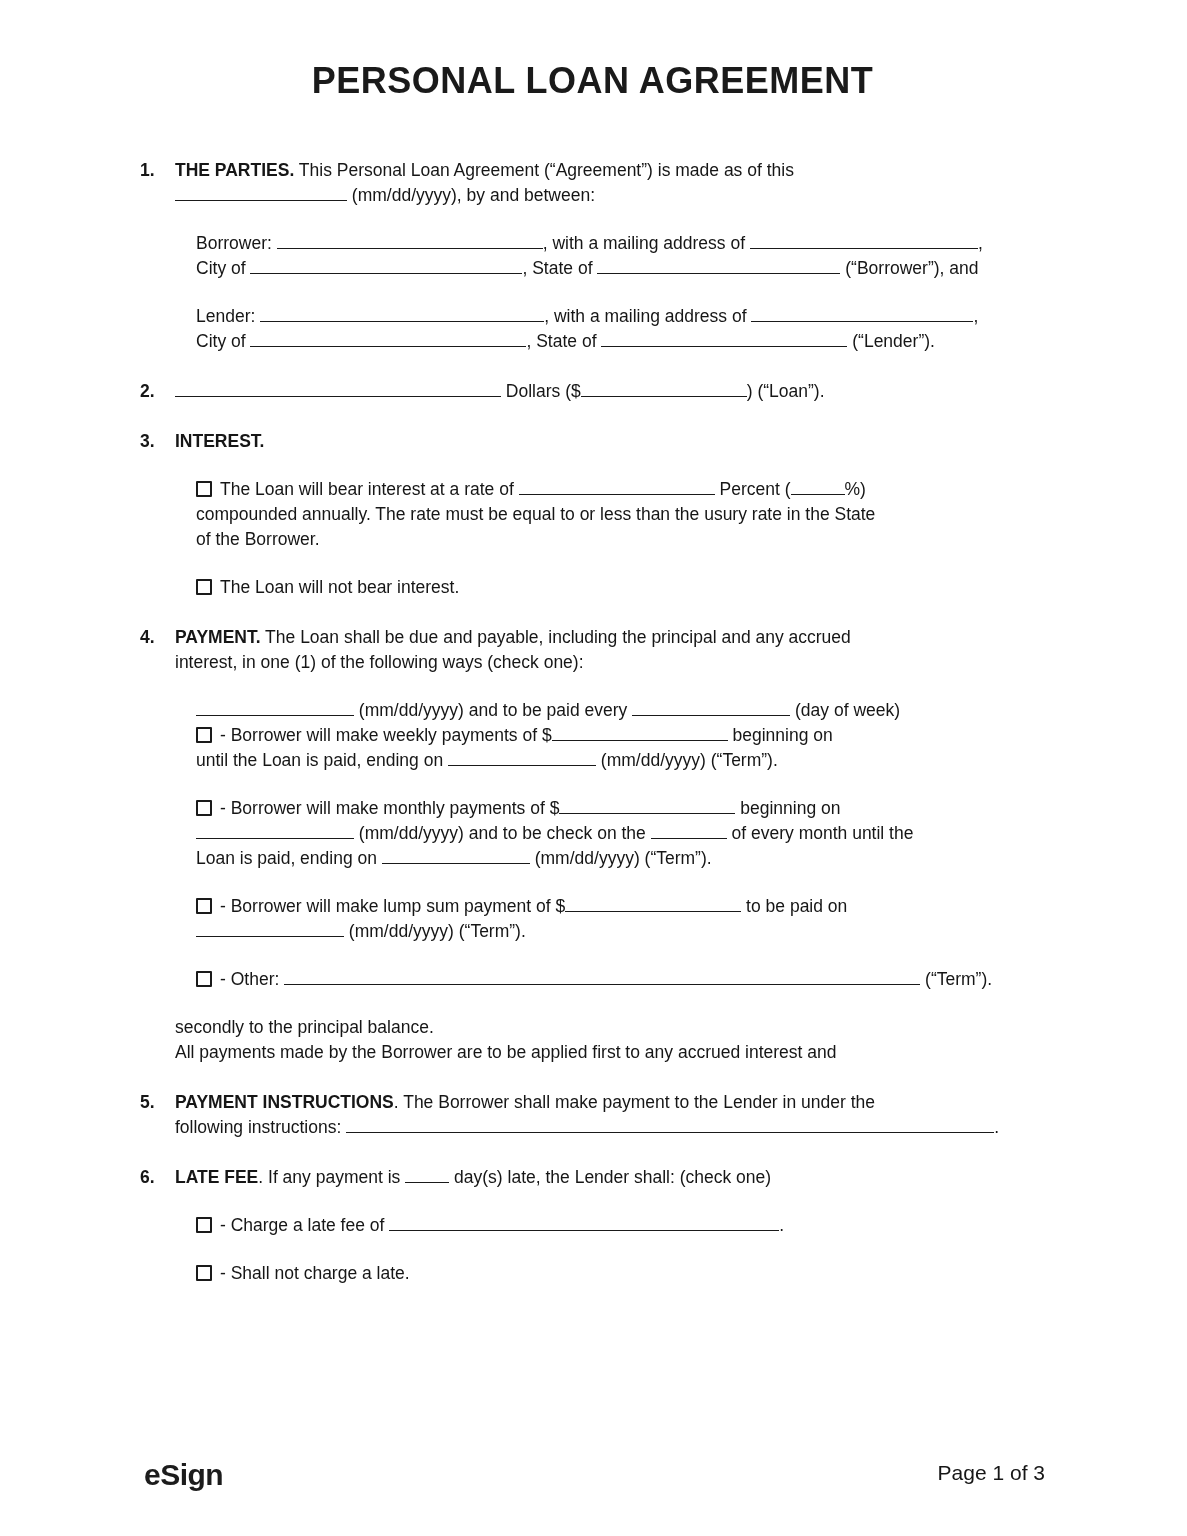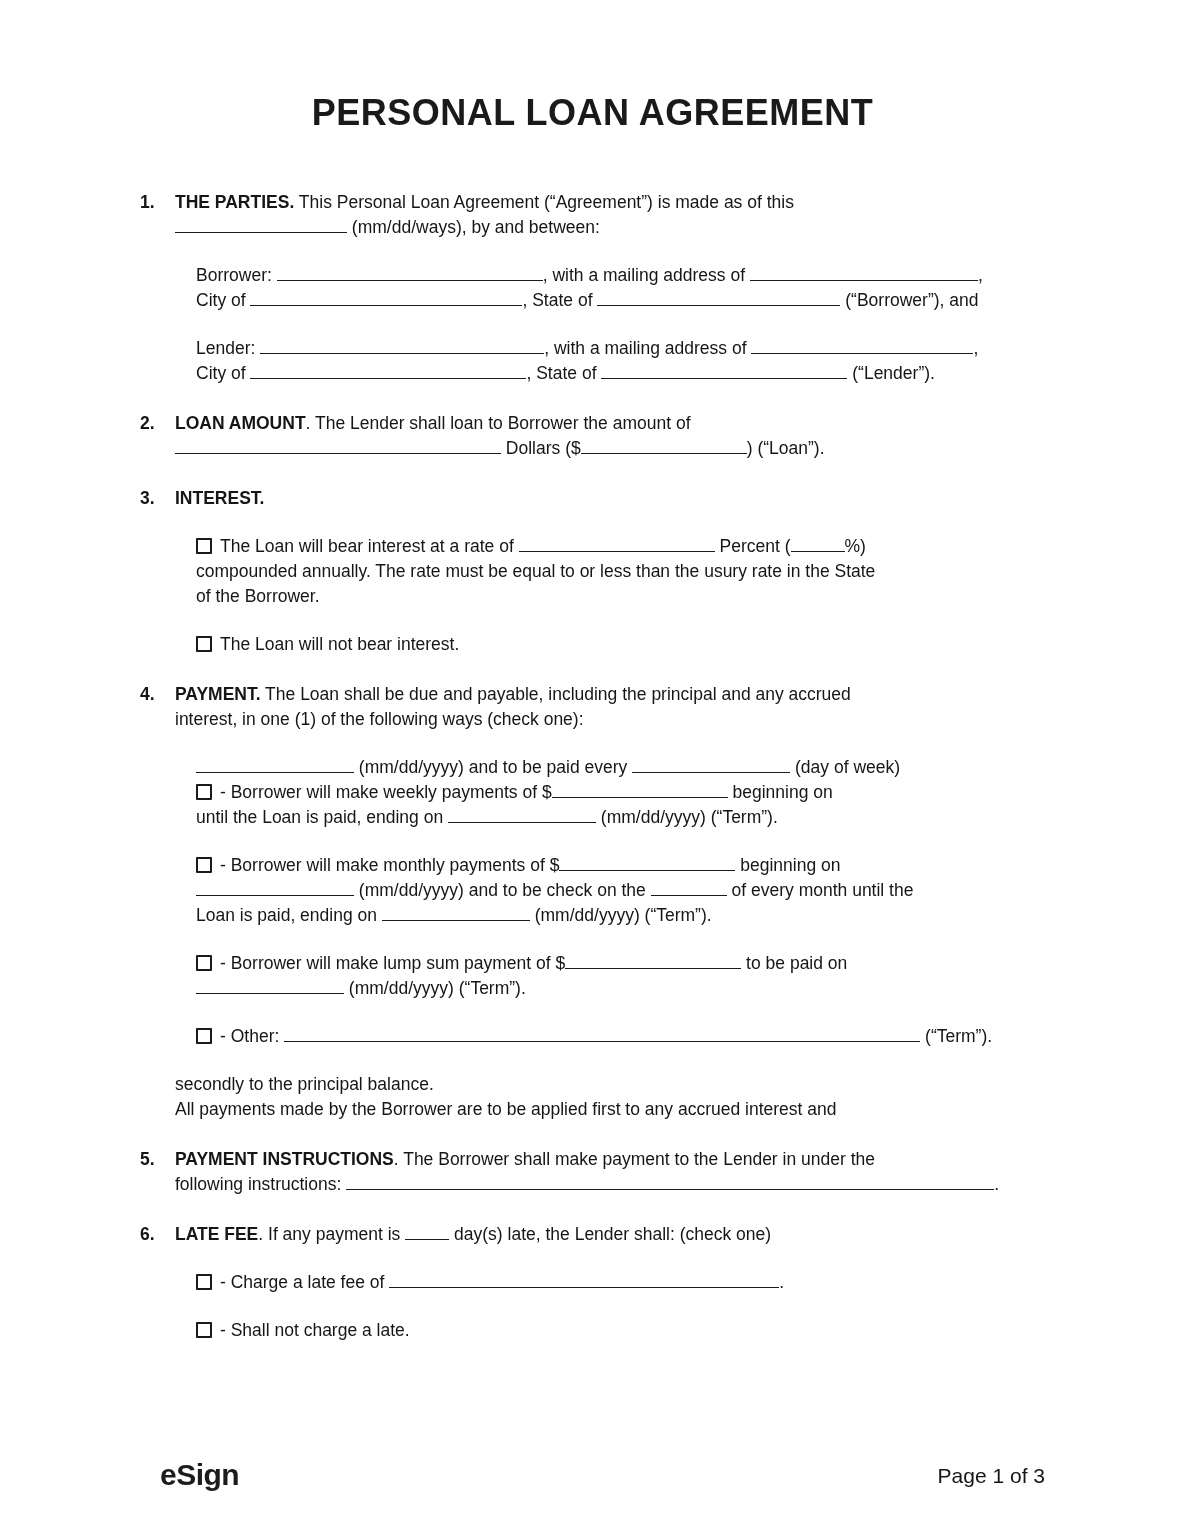--- a/index.html
+++ b/index.html
@@ -9,21 +9,21 @@
     height: 1536px;
     background: #ffffff;
     position: relative;
     font-family: "Liberation Sans", sans-serif;
     color: #161616;
     overflow: hidden;
   }
   .page {
     position: absolute;
     inset: 0;
-    padding: 92px 142px 0 140px;
+    padding: 60px 142px 0 140px;
     background: #ffffff;
   }
   .title {
     font-size: 36px;
     font-weight: bold;
     text-align: center;
     letter-spacing: 0.5px;
     margin: 0;
     color: #1a1a1a;
   }
@@ -57,63 +57,62 @@
     height: 16px;
     border: 2px solid #1a1a1a;
     border-radius: 1px;
     vertical-align: -2px;
     margin-right: 8px;
     background: #fff;
     cursor: pointer;
   }
   .footer {
     position: absolute;
-    left: 160px;
+    left: 144px;
     right: 142px;
     top: 1458px;
     display: flex;
     justify-content: space-between;
-    align-items: flex-end;
+    align-items: center;
   }
   .logo {
     font-weight: bold;
     font-size: 30px;
     letter-spacing: -0.5px;
     color: #1c1c1c;
   }
   .pageno { font-size: 21px; color: #161616; padding-bottom: 4px; }
 </style>
 </head>
 <body>
 
 <div class="page">
   <h1 class="title">PERSONAL LOAN AGREEMENT</h1>
   <div class="sections" id="sections">
       <div class="section">
         <div class="secnum">1.</div>
         <div class="secbody">
           <div class="para">
             <div class="line"><span class="bold">THE PARTIES.</span><span class="text"> This Personal Loan Agreement (“Agreement”) is made as of this</span></div>
-            <div class="line"><span class="blank" style="width: 172px;"></span><span class="text"> (mm/dd/ways), by and between:</span></div>
+            <div class="line"><span class="blank" style="width: 172px;"></span><span class="text"> (mm/dd/yyyy), by and between:</span></div>
           </div>
           <div class="para indent">
             <div class="line"><span class="text">Borrower: </span><span class="blank" style="width: 266px;"></span><span class="text">, with a mailing address of </span><span class="blank" style="width: 228px;"></span><span class="text">,</span></div>
             <div class="line"><span class="text">City of </span><span class="blank" style="width: 272px;"></span><span class="text">, State of </span><span class="blank" style="width: 243px;"></span><span class="text"> (“Borrower”), and</span></div>
           </div>
           <div class="para indent">
             <div class="line"><span class="text">Lender: </span><span class="blank" style="width: 284px;"></span><span class="text">, with a mailing address of </span><span class="blank" style="width: 222px;"></span><span class="text">,</span></div>
             <div class="line"><span class="text">City of </span><span class="blank" style="width: 276px;"></span><span class="text">, State of </span><span class="blank" style="width: 246px;"></span><span class="text"> (“Lender”).</span></div>
           </div>
         </div>
       </div>
       <div class="section">
         <div class="secnum">2.</div>
         <div class="secbody">
           <div class="para">
-            <div class="line"><span class="bold">LOAN AMOUNT</span><span class="text">. The Lender shall loan to Borrower the amount of</span></div>
             <div class="line"><span class="blank" style="width: 326px;"></span><span class="text"> Dollars ($</span><span class="blank" style="width: 166px;"></span><span class="text">) (“Loan”).</span></div>
           </div>
         </div>
       </div>
       <div class="section">
         <div class="secnum">3.</div>
         <div class="secbody">
           <div class="para">
             <div class="line"><span class="bold">INTEREST.</span></div>
           </div>

